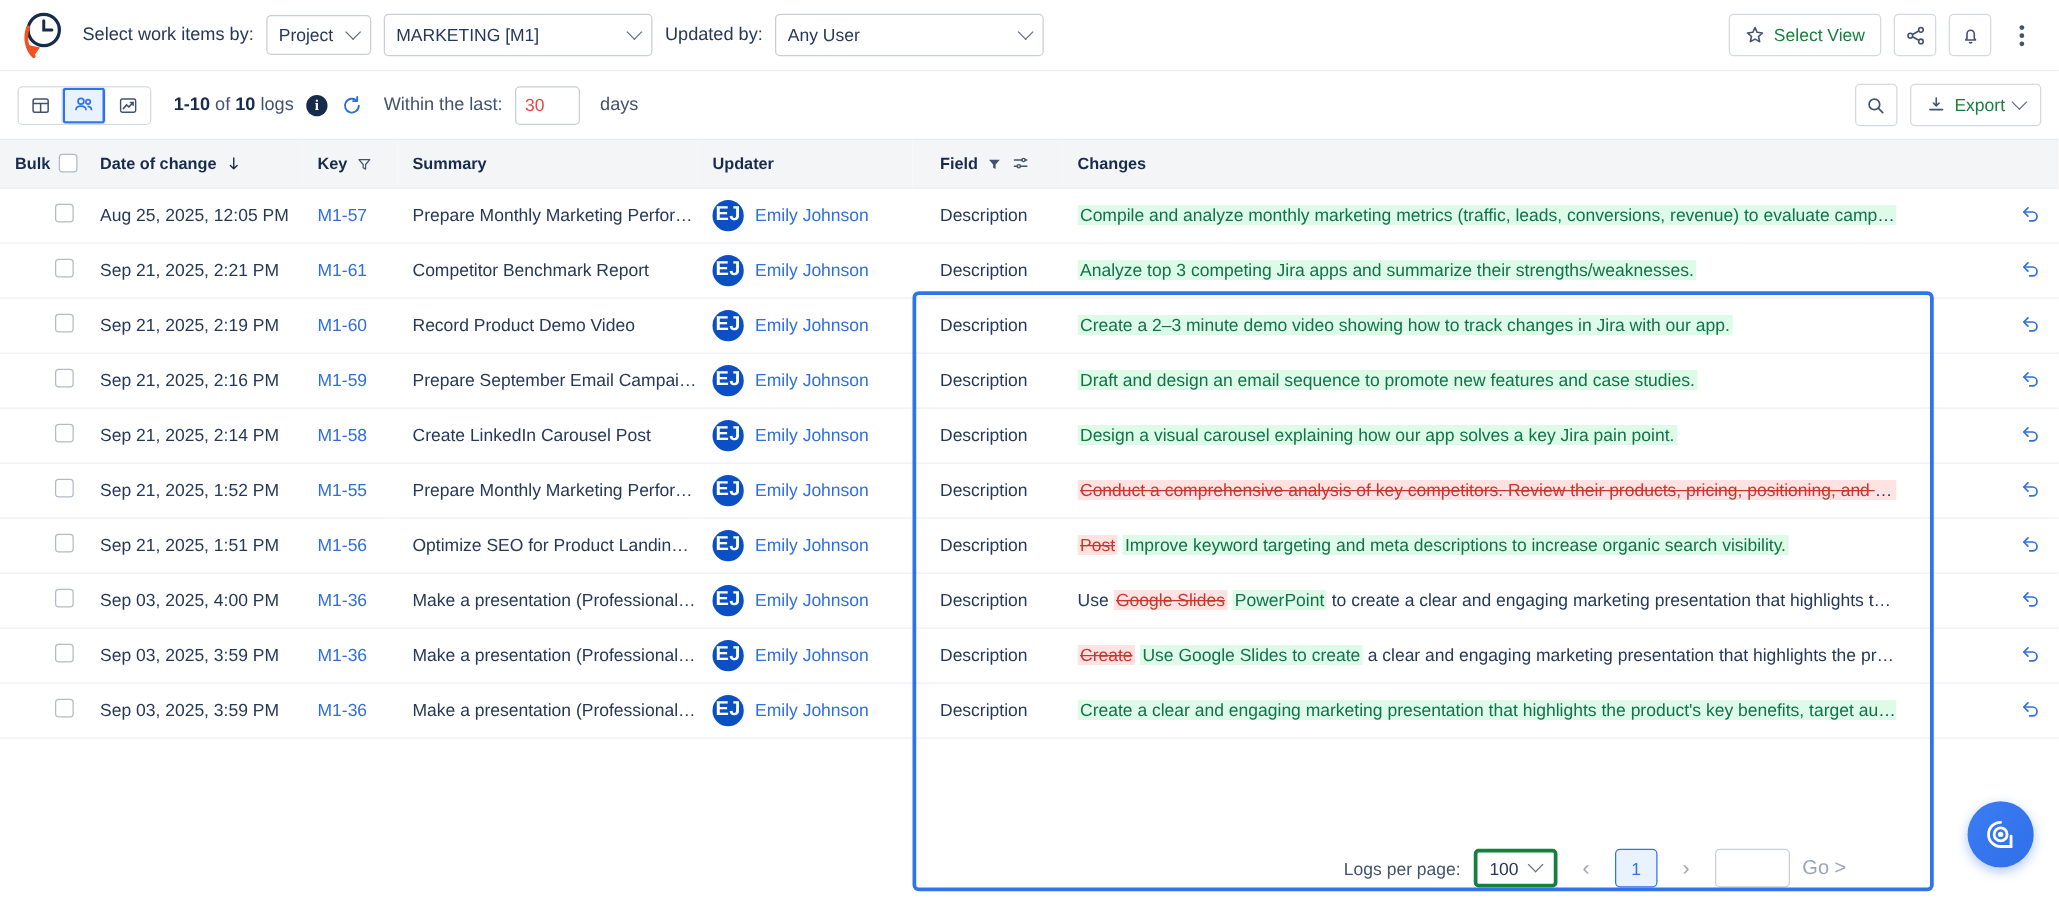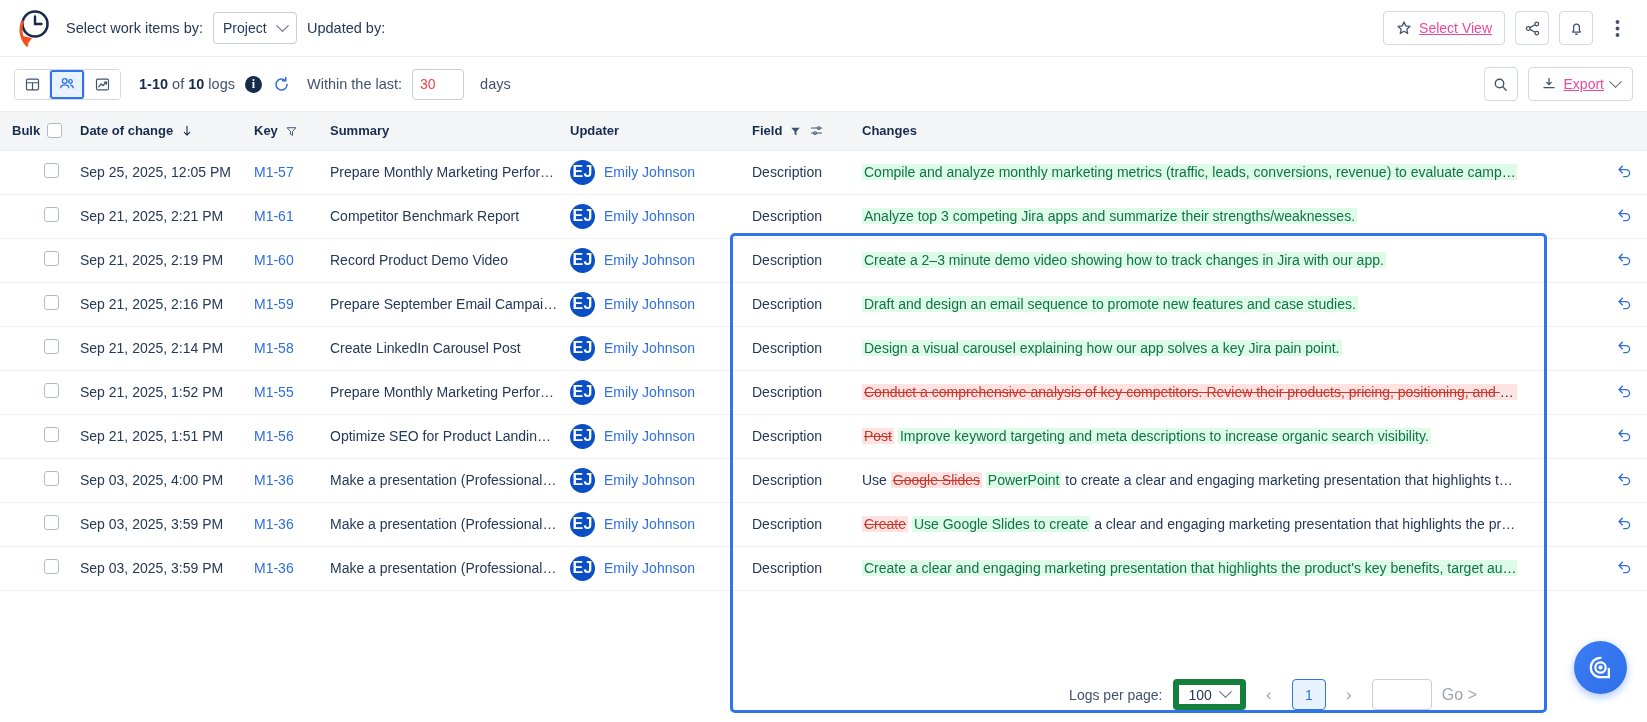--- a/index.html
+++ b/index.html
@@ -29,21 +29,21 @@
   }
   .sel.project { min-width: 84px; }
   .sel.wide { width: 215px; height: 34px; }
   .sel.user { width: 215px; height: 34px; }
   .chev { width: 9px; height: 9px; border-right: 1.6px solid #5e6c84; border-bottom: 1.6px solid #5e6c84;
           transform: rotate(45deg) translate(-2px,-2px); flex: 0 0 auto; }
   .spacer { flex: 1 1 auto; }
   .btn {
     height: 34px; border: 1px solid #d4d8df; border-radius: 4px; background: #fff;
     display: inline-flex; align-items: center; gap: 7px; padding: 0 12px;
-    font-size: 14px; color: #ec4899; cursor: pointer; text-decoration: underline;
+    font-size: 14px; color: #15803d; cursor: pointer;
   }
   .btn.icon-only { width: 34px; padding: 0; justify-content: center; }
   .btn.kebab { width: 30px; border: none; }
 
   
   .subbar {
     height: 55px; display: flex; align-items: center; padding: 0 14px; gap: 10px;
     border-bottom: 1px solid #e8eaee; background: #fff;
   }
   .viewtoggle { display: flex; border: 1px solid #d4d8df; border-radius: 4px; overflow: hidden; height: 31px; }
@@ -104,21 +104,21 @@
     border: 3px solid #2f74ea; border-radius: 5px; pointer-events: none; z-index: 5;
   }
 
   
   .pager {
     position: absolute; left: 0; right: 0; bottom: 12px;
     display: flex; align-items: center; justify-content: flex-end; gap: 10px; padding-right: 170px;
     font-size: 14px; color: #42526e;
   }
   .perpage {
-    height: 31px; border: 6px solid #15803d; border-radius: 4px; background: #fff;
+    height: 31px; border: 3px solid #15803d; border-radius: 4px; background: #fff;
     display: flex; align-items: center; gap: 9px; padding: 0 10px; cursor: pointer; color:#253858;
   }
   .parrow { width: 26px; height: 28px; display:flex; align-items:center; justify-content:center; color:#9aa4b5; cursor:pointer; font-size:17px; }
   .pagenum {
     width: 34px; height: 31px; border: 1.5px solid #2f74ea; border-radius: 4px; background:#e9f2ff;
     color: #2f74ea; display:flex; align-items:center; justify-content:center; font-size: 14px; cursor:pointer;
   }
   .gotoinput { width: 60px; height: 31px; border: 1px solid #c9ced6; border-radius: 4px; background:#fff; }
   .golink { color: #9aa4b5; cursor: pointer; font-size: 16px; }
   .fab {
@@ -141,23 +141,31 @@
         <path d="M13 38 L8.5 29 L18 31 Z" fill="#f4511e"></path>
       </svg>
     </div>
     <div class="tb-label">Select work items by:</div>
 
     <div class="sel project">
       <span>Project</span>
       <span class="chev"></span>
     </div>
 
+    <div class="sel wide">
+      <span>MARKETING [M1]</span>
+      <span class="chev"></span>
+    </div>
 
     <div class="tb-label">Updated by:</div>
 
+    <div class="sel user">
+      <span>Any User</span>
+      <span class="chev"></span>
+    </div>
 
     <div class="spacer"></div>
 
     <div class="btn">
       <svg width="16" height="16" viewBox="0 0 24 24">
         <path d="M12 3l2.6 5.8 6.4.7-4.8 4.3 1.4 6.2L12 16.9 6.4 20l1.4-6.2L3 9.5l6.4-.7z" fill="none" stroke="#42526e" stroke-width="1.9" stroke-linejoin="round"></path>
       </svg>
       <span>Select View</span>
     </div>
 
@@ -303,21 +311,21 @@
             </div>
           </th>
           <th>
             <span>Changes</span>
           </th>
         </tr>
       </thead>
       <tbody>
           <tr>
             <td style="padding-left: 44px;"><span class="cb"></span></td>
-            <td><span>Sep 25, 2025, 12:05 PM</span></td>
+            <td><span>Aug 25, 2025, 12:05 PM</span></td>
             <td><span class="keylink">M1-57</span></td>
             <td>
               <span class="sum">Prepare Monthly Marketing Perform…</span>
             </td>
             <td>
               <div class="updcell">
                 <div class="avatar">EJ</div>
                 <span class="updname">Emily Johnson</span>
               </div>
             </td>

